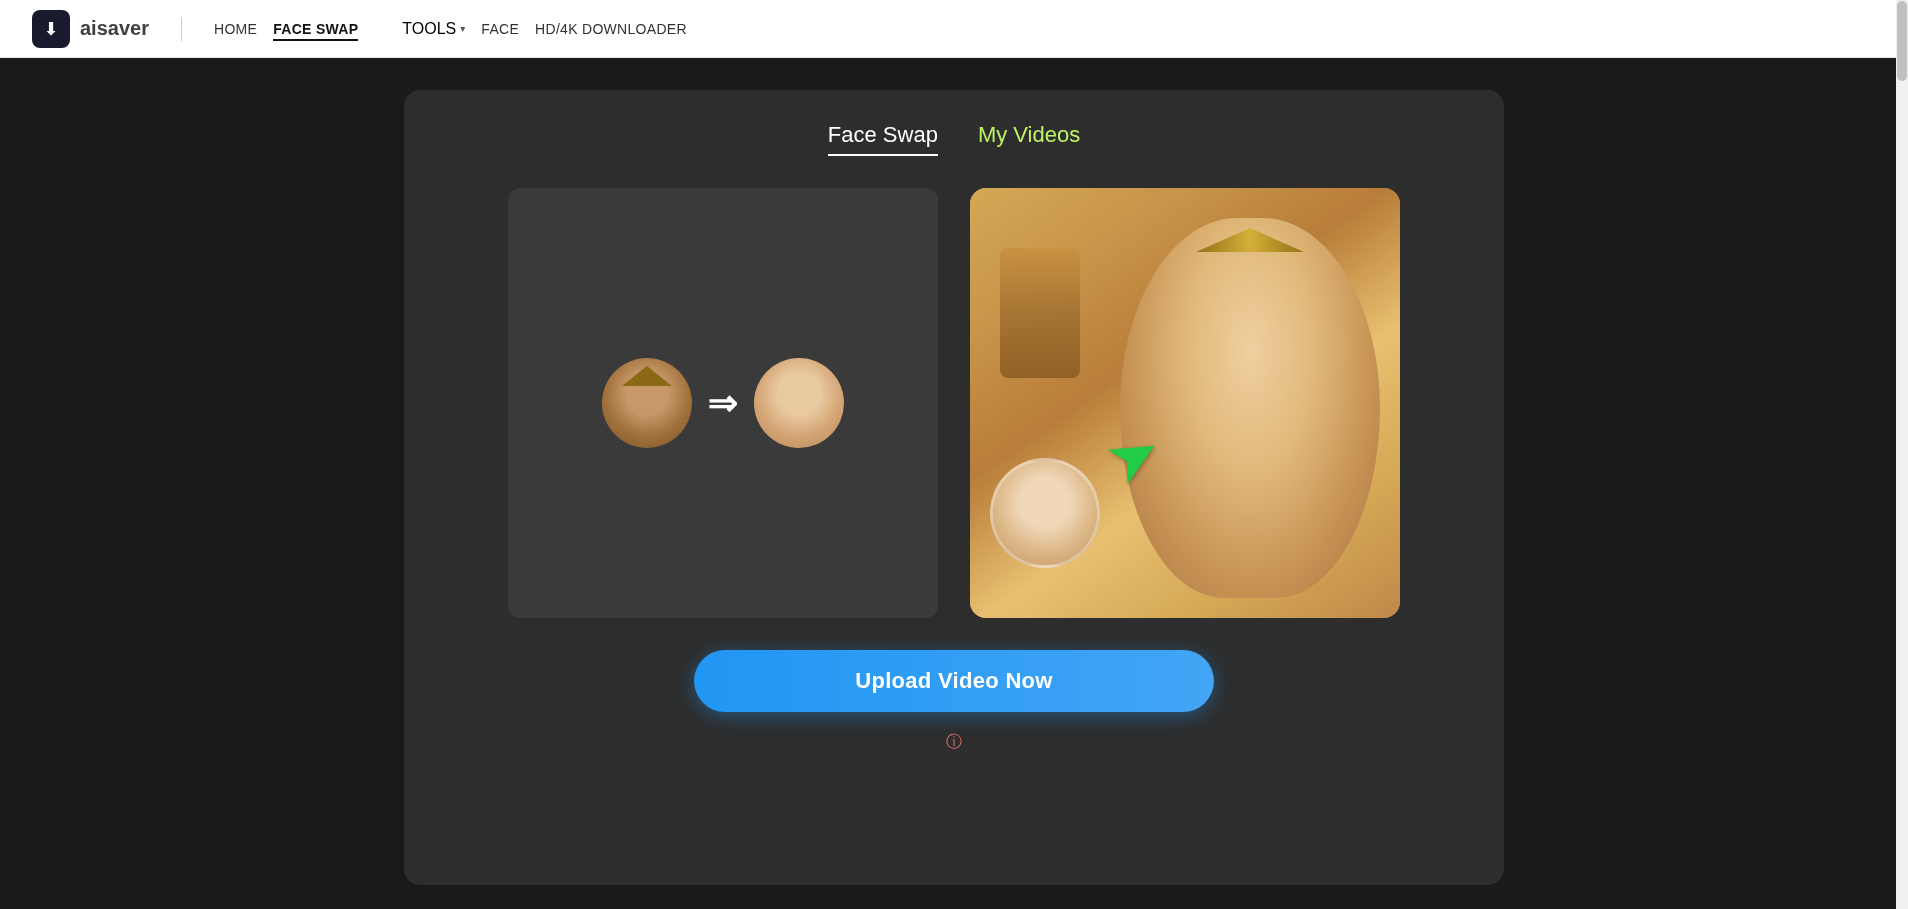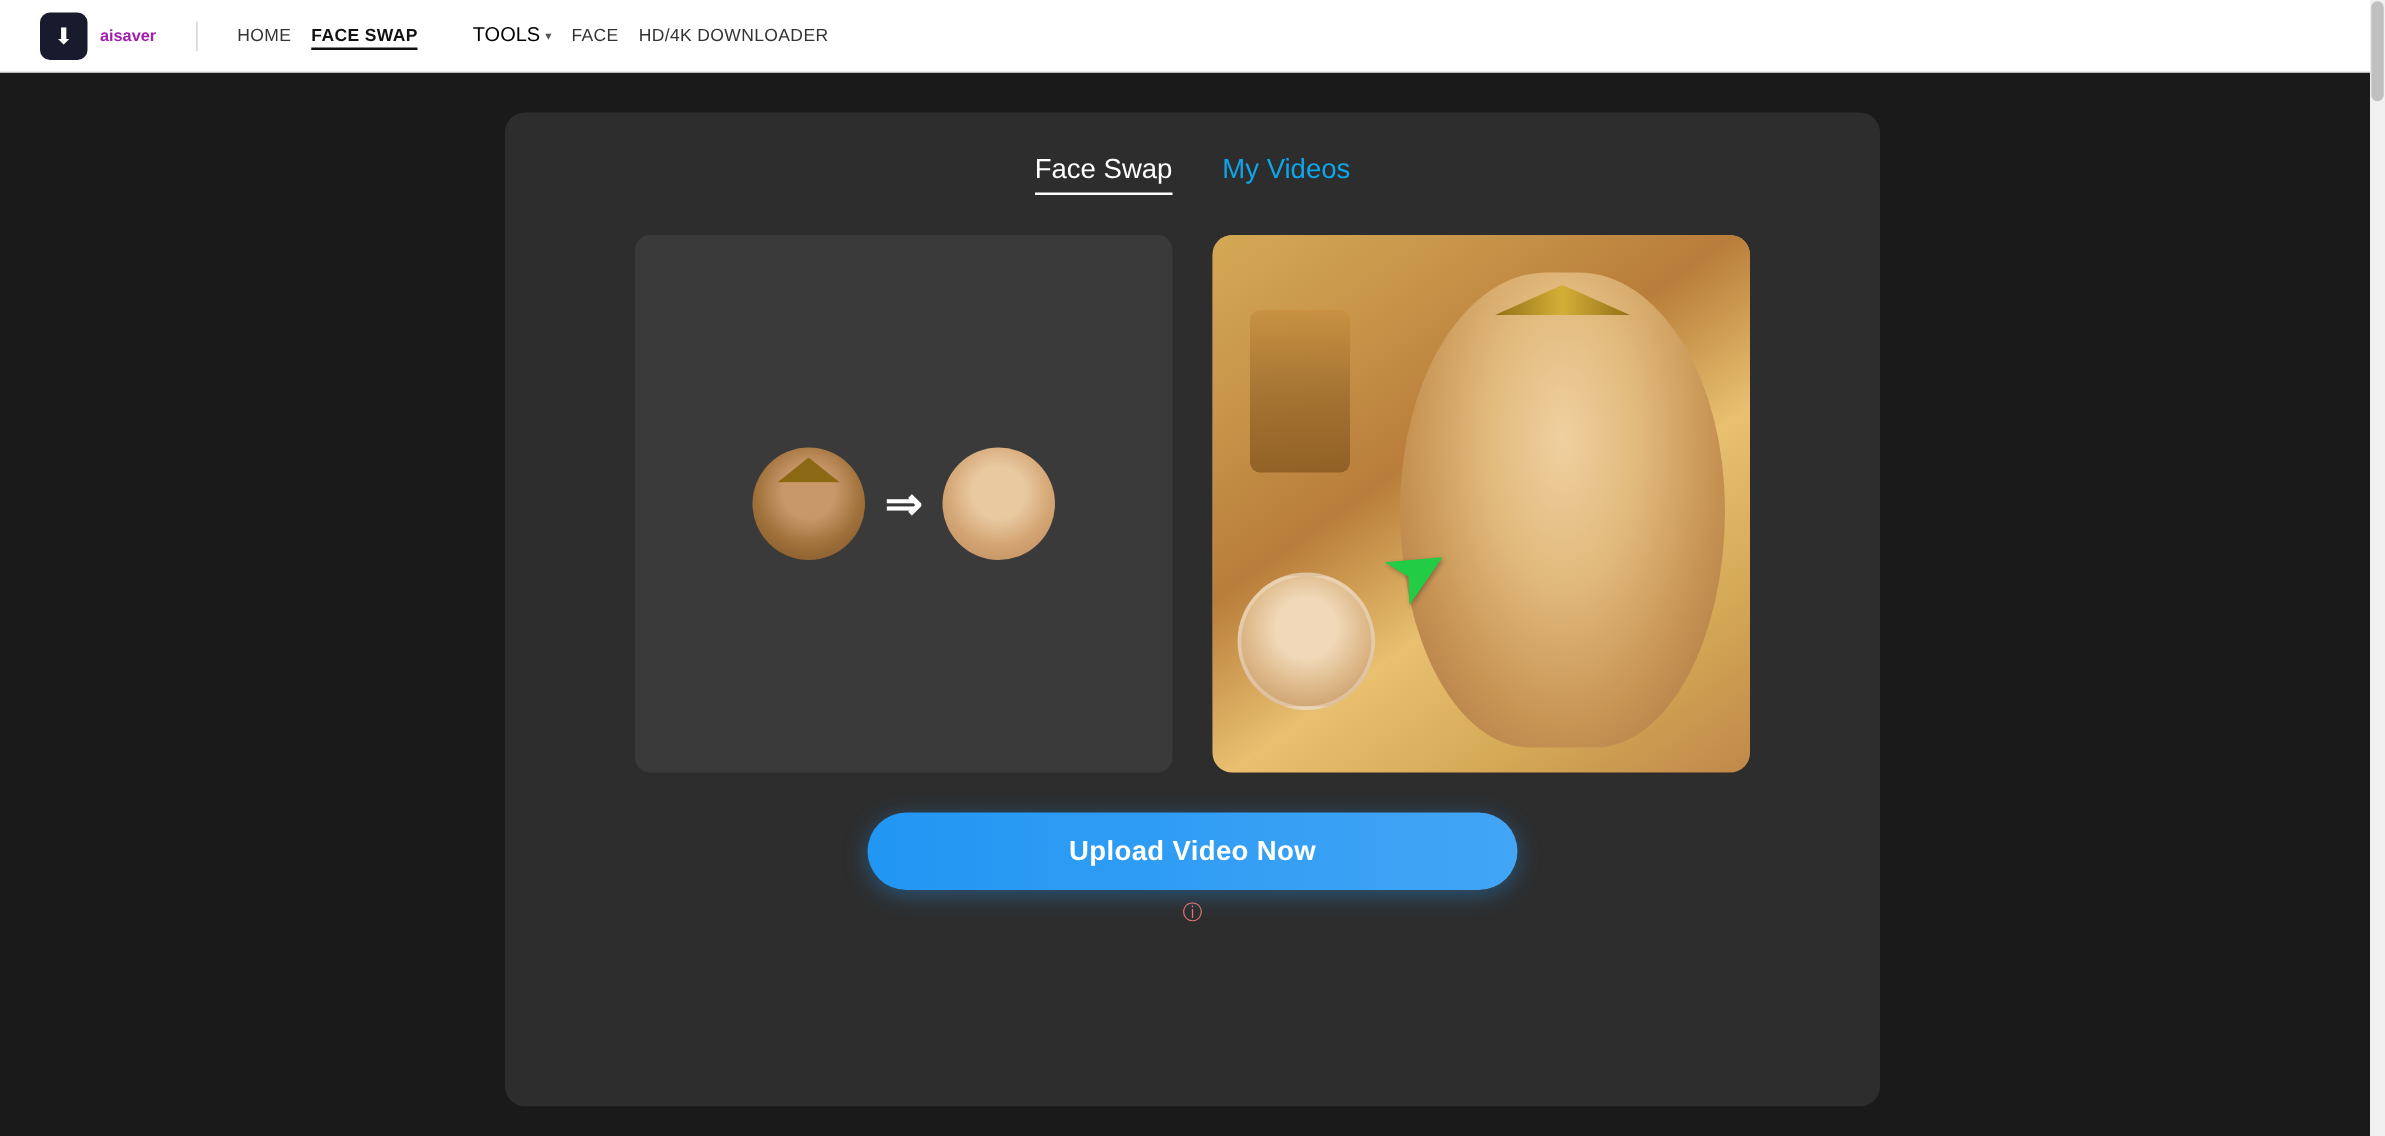--- a/index.html
+++ b/index.html
@@ -33,23 +33,23 @@
       height: 38px;
       background: #1a1a2e;
       border-radius: 8px;
       display: flex;
       align-items: center;
       justify-content: center;
       color: white;
       font-size: 18px;
     }
     .logo-text {
-      font-size: 13px;
+      font-size: 20px;
       font-weight: 600;
-      color: #a21caf;
+      color: #404040;
     }
     .nav-divider {
       width: 1px;
       height: 24px;
       background: #ccc;
       margin: 0 8px;
     }
     .nav-links {
       display: flex;
       align-items: center;
@@ -120,21 +120,21 @@
     .tabs {
       display: flex;
       gap: 40px;
       margin-bottom: 32px;
       width: 100%;
       justify-content: center;
     }
     .tab {
       font-size: 22px;
       font-weight: 500;
-      color: #0ea5e9;
+      color: #bef264;
       cursor: pointer;
       padding-bottom: 6px;
       border-bottom: 2px solid transparent;
     }
     .tab.active {
       color: #ffffff;
       border-bottom: 2px solid #ffffff;
     }
 
     
@@ -283,21 +283,21 @@
     
     .upload-btn {
       background: linear-gradient(90deg, #2196F3, #42a5f5);
       color: white;
       border: none;
       border-radius: 50px;
       padding: 18px 80px;
       font-size: 22px;
       font-weight: 600;
       cursor: pointer;
-      margin-bottom: 8px;
+      margin-bottom: 20px;
       letter-spacing: 0.3px;
       min-width: 520px;
       box-shadow: 0 4px 20px rgba(33,150,243,0.4);
     }
 
     
     .beta-note {
       display: flex;
       align-items: center;
       gap: 8px;

